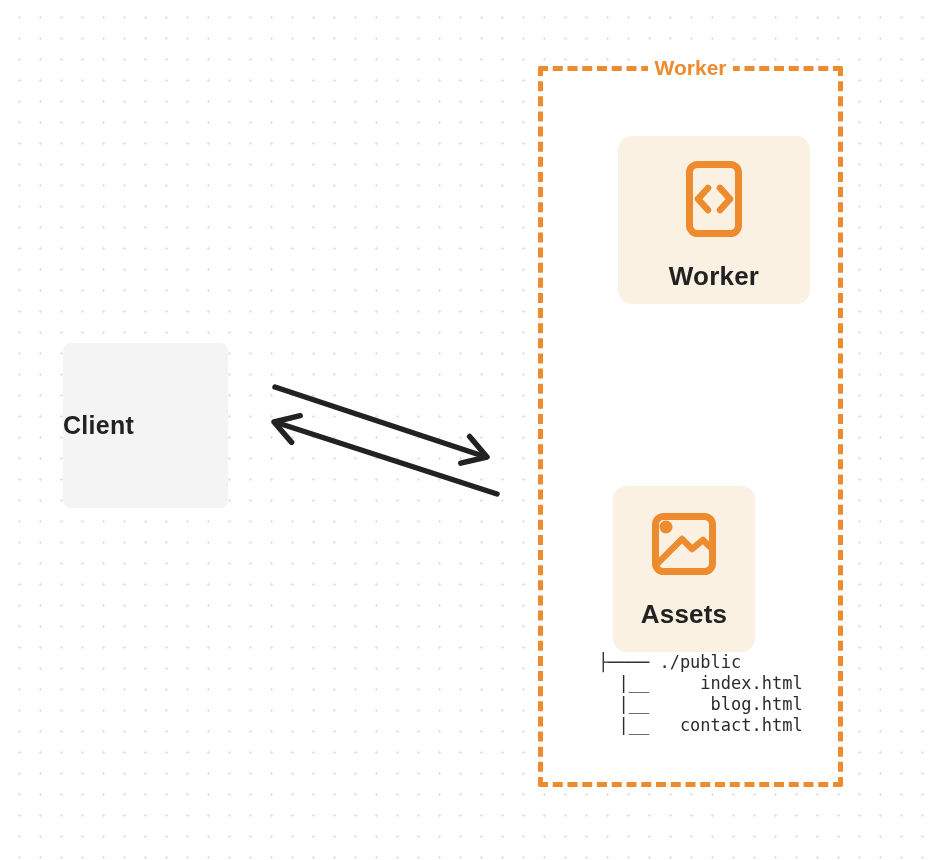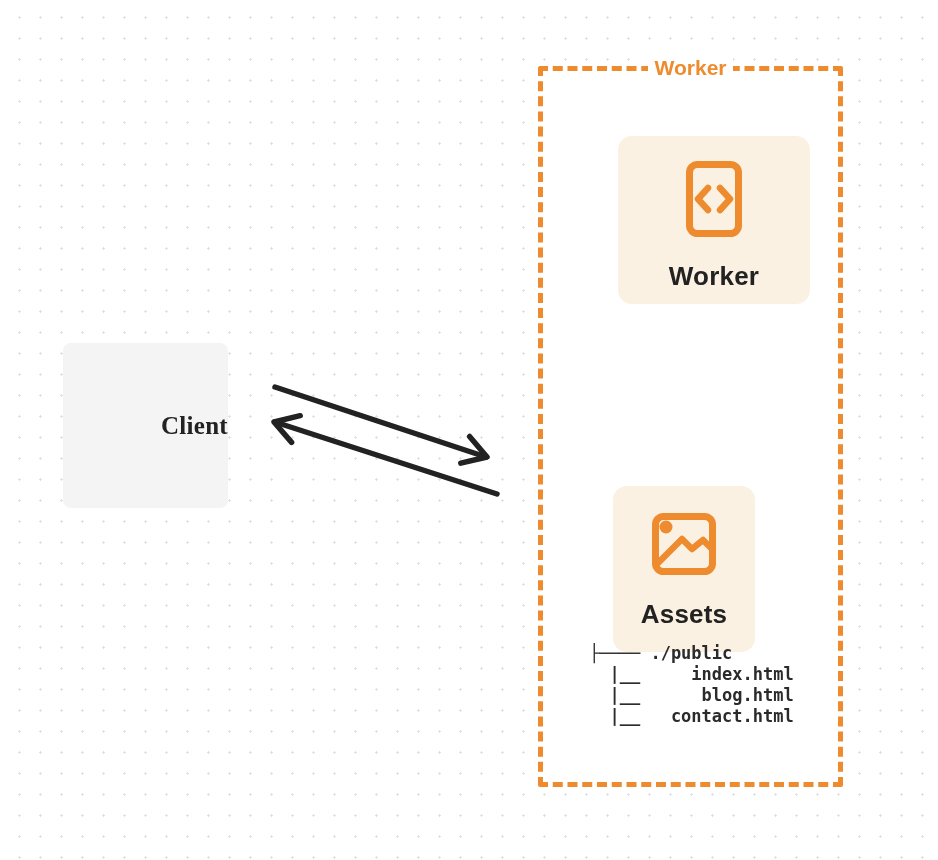--- a/index.html
+++ b/index.html
@@ -23,22 +23,21 @@
   .client-box {
     position: absolute;
     left: 63px;
     top: 343px;
     width: 165px;
     height: 165px;
     background: var(--client-gray, #f4f4f5);
     border-radius: 8px;
     display: flex;
     align-items: center;
-    justify-content: flex-end;
-    font-family: Liberation Serif, serif;
+    justify-content: flex-start;
   }
   .client-box .node-label {
     font-size: 25px;
     font-weight: 700;
     color: var(--ink, #222222);
     letter-spacing: 0.3px;
   }
 
   
   .url-label {
@@ -125,25 +124,25 @@
     font-weight: 700;
     color: var(--ink, #222222);
     letter-spacing: 0.2px;
   }
 
   
   .file-tree {
     position: absolute;
     left: 46px;
     top: 572px;
-    margin: 0;
+    margin: 9px;
     font-family: "DejaVu Sans Mono", "Liberation Mono", monospace;
     font-size: 17px;
     line-height: 21px;
-    font-weight: 700;
+    font-weight: 400;
     color: var(--tree-ink, #2b2b2b);
     white-space: pre;
   }
 </style>
 </head>
 <body>
 
 <div class="canvas">
 
   <svg class="arrows" viewBox="0 0 938 860">

